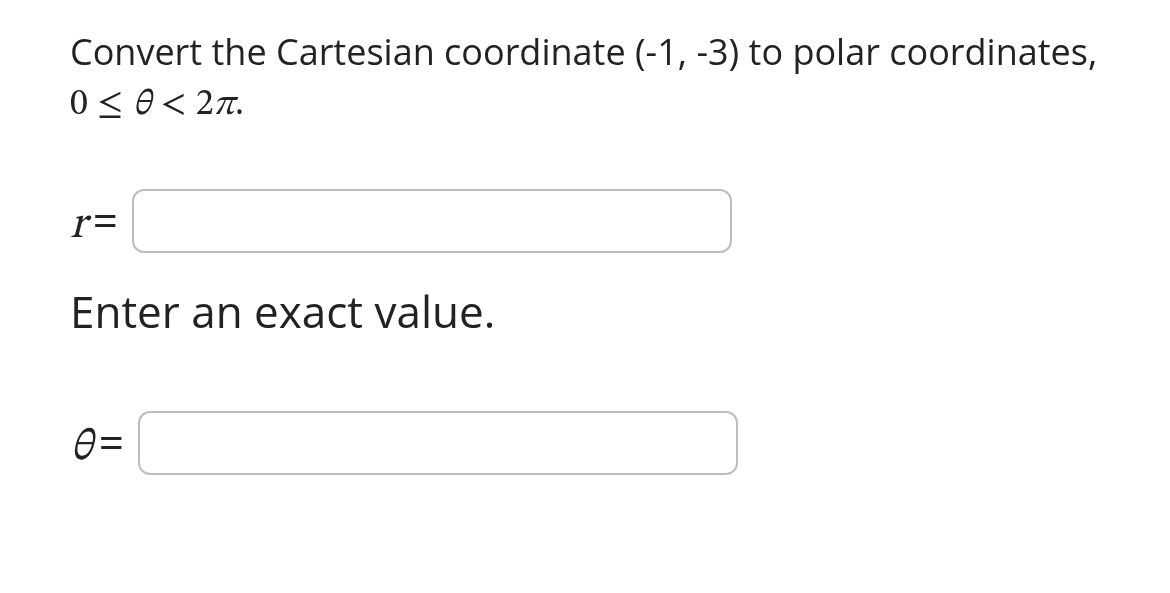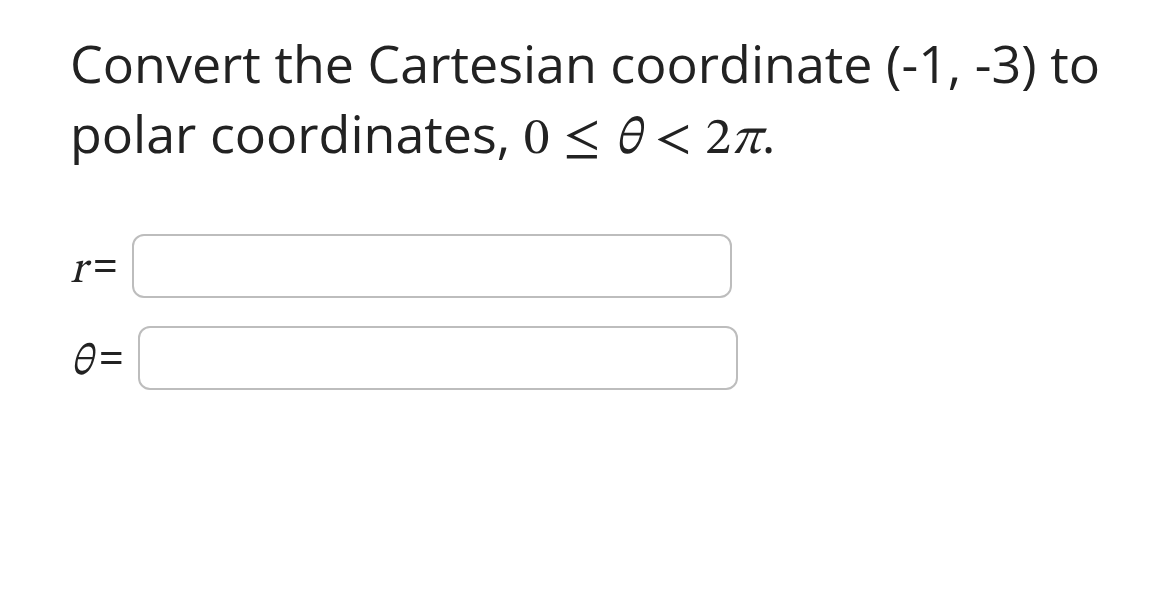--- a/index.html
+++ b/index.html
@@ -9,21 +9,21 @@
     height: 593px;
     background: #ffffff;
     font-family: "Open Sans", "Segoe UI", "Helvetica Neue", Arial, sans-serif;
     color: #222;
   }
   .page {
     padding: 28px 70px 0 70px;
     box-sizing: border-box;
   }
   .prompt {
-    font-size: 52px;
+    font-size: 36px;
     line-height: 1.35;
     margin-bottom: 60px;
   }
   .mathit {
     font-family: "Cambria Math", "STIX Two Math", "Times New Roman", serif;
     font-style: italic;
   }
   .mathop {
     font-family: "Cambria Math", "STIX Two Math", "Times New Roman", serif;
     font-style: normal;
@@ -75,20 +75,21 @@
   </div>
 
   <div class="row">
     <span class="label">
       <span class="mathit">r</span>
       <span class="eq">=</span>
     </span>
     <input type="text" class="answer-input" value="" style="">
   </div>
 
+  <div class="hint">Enter an exact value.</div>
 
   <div class="row">
     <span class="label">
       <span class="mathit">θ</span>
       <span class="eq">=</span>
     </span>
     <input type="text" class="answer-input" value="" style="">
   </div>
 
 </div>

